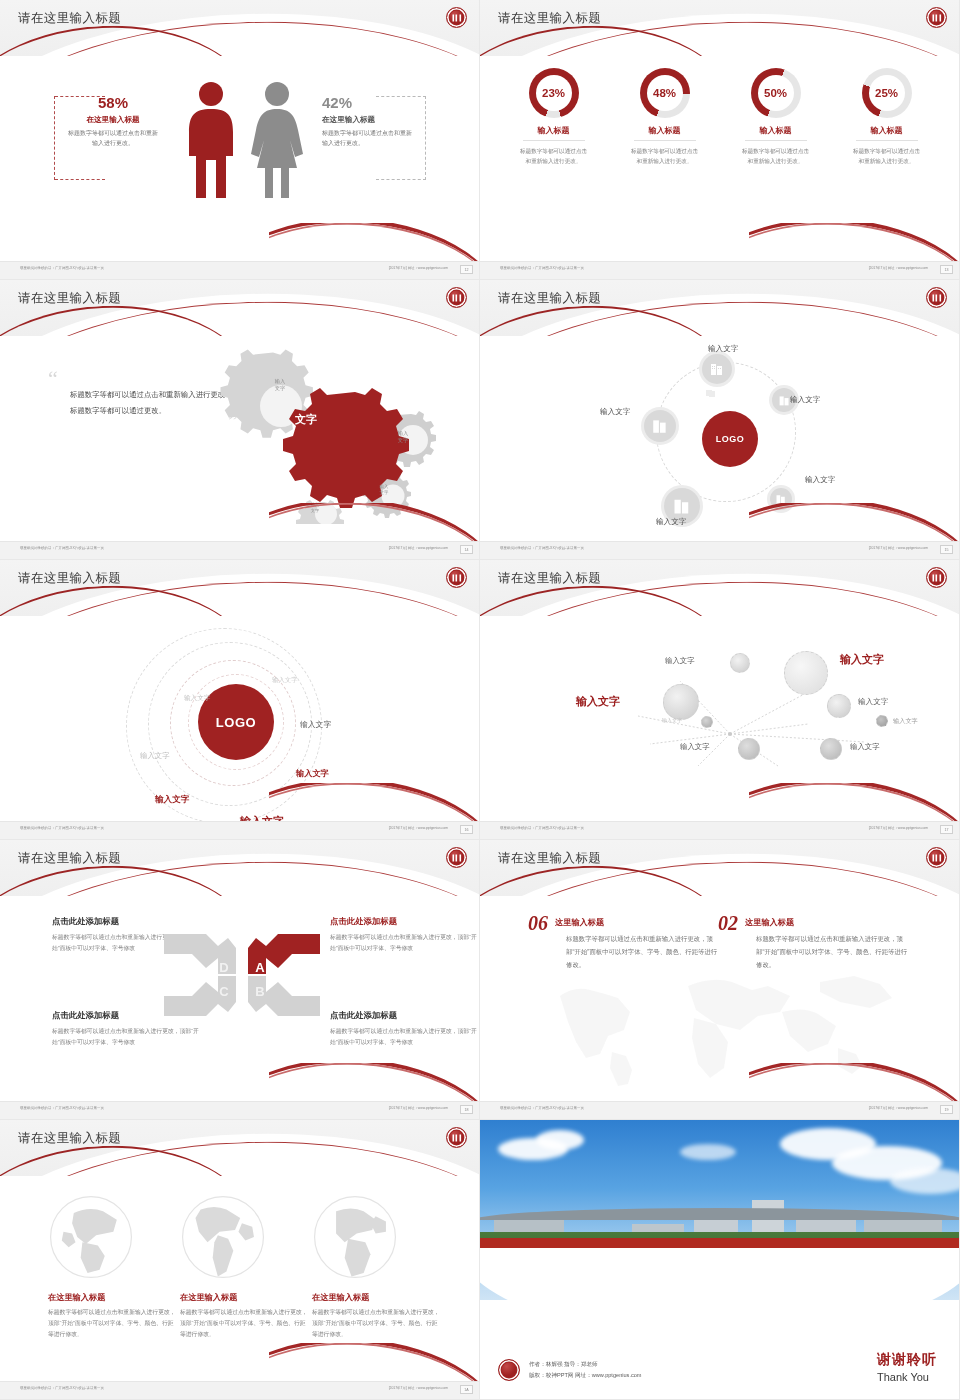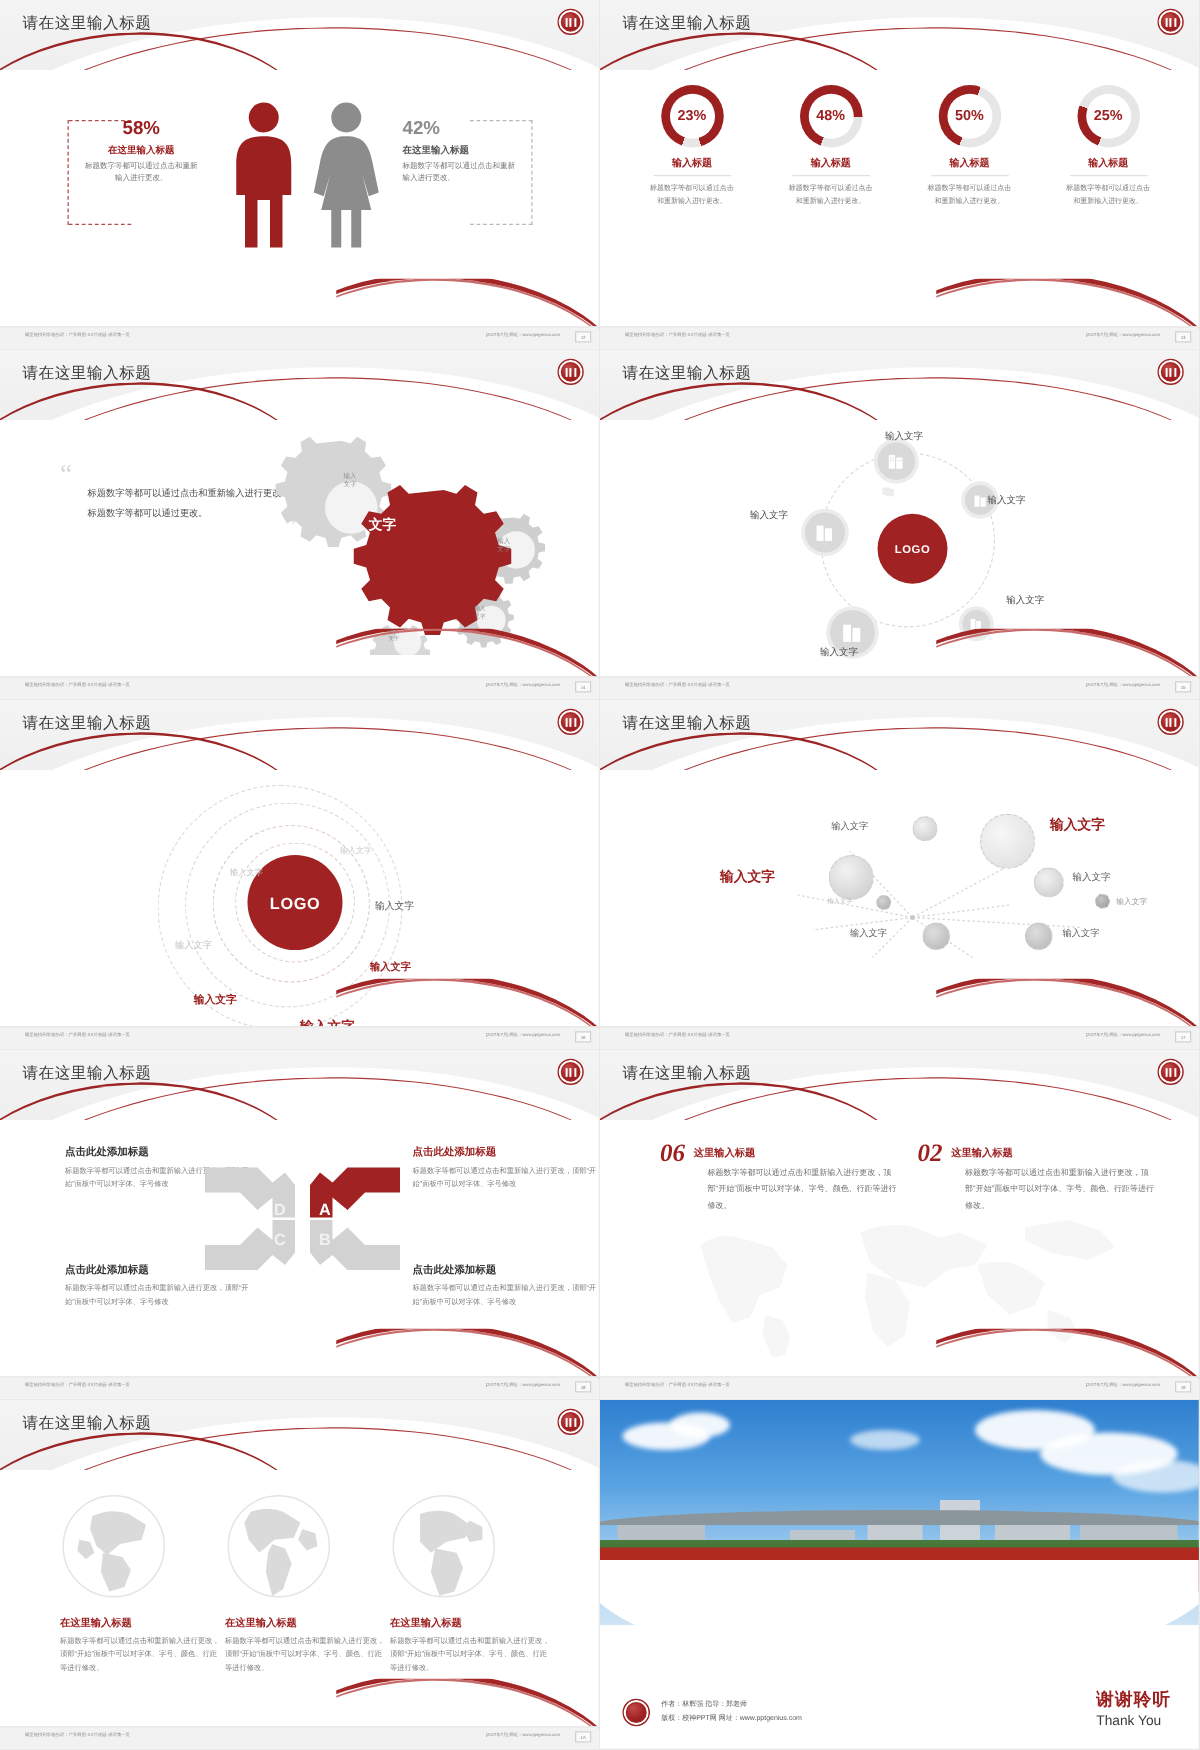--- a/index.html
+++ b/index.html
@@ -570,21 +570,21 @@
       </svg>
       <div style="position:absolute;left:48px;top:16px;width:190px;">
         <div style="display:flex;align-items:flex-start;gap:7px;">
           <div class="num">06</div>
           <div style="padding-top:5px;">
             <div class="n-h">这里输入标题</div>
           </div>
         </div>
         <div class="n-b" style="margin-left:38px;margin-top:-2px;">标题数字等都可以通过点击和重新输入进行更改，顶部“开始”面板中可以对字体、字号、颜色、行距等进行修改。</div>
       </div>
-      <div style="position:absolute;left:254px;top:16px;width:190px;">
+      <div style="position:absolute;left:238px;top:16px;width:190px;">
         <div style="display:flex;align-items:flex-start;gap:7px;">
           <div class="num">02</div>
           <div style="padding-top:5px;">
             <div class="n-h">这里输入标题</div>
           </div>
         </div>
         <div class="n-b" style="margin-left:38px;margin-top:-2px;">标题数字等都可以通过点击和重新输入进行更改，顶部“开始”面板中可以对字体、字号、颜色、行距等进行修改。</div>
       </div>
     </div>
     <div class="swoosh">

